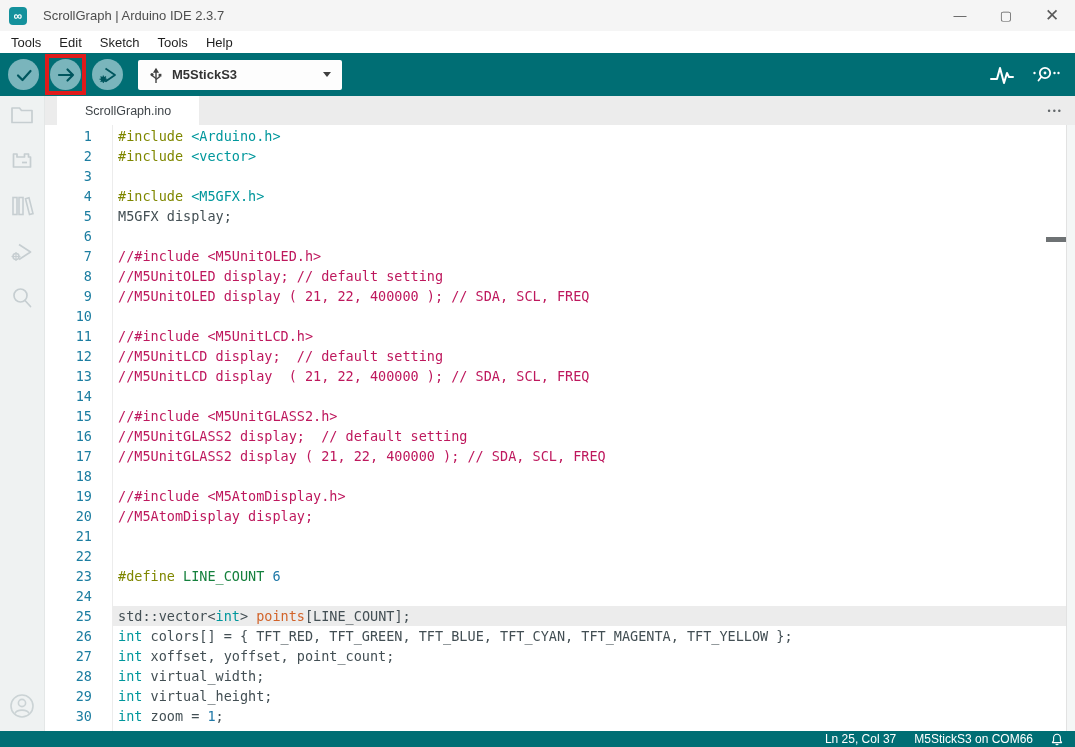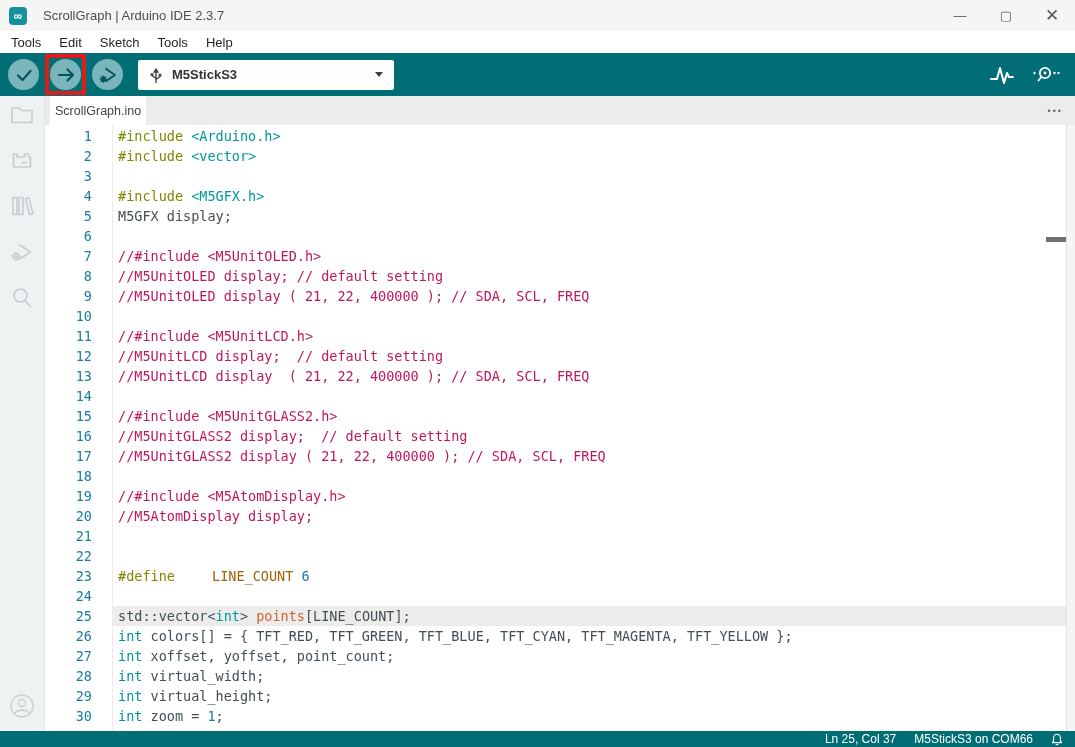--- a/index.html
+++ b/index.html
@@ -21,53 +21,53 @@
   .menubar { height:22px; background:#ffffff; display:flex; align-items:center; flex:0 0 22px; padding-left:2px; }
   .menu-item { font-size:13px; color:#1f1f1f; padding:0 9px; height:22px; display:flex; align-items:center; }
 
   
   .toolbar { height:43px; background:#006e74; display:flex; align-items:center; flex:0 0 43px; padding-left:8px; }
   .tb-btn { width:31px; height:31px; border-radius:50%; background:#7ab5bc; display:flex;
             align-items:center; justify-content:center; flex:0 0 31px; }
   .tb-btn + .tb-btn-wrap, .tb-btn-wrap + .tb-btn { margin-left:11px; }
   .tb-btn-wrap { position:relative; margin-left:11px; }
   .red-box { position:absolute; inset:-5px; border:4px solid #df1b1b; pointer-events:none; }
-  .board-select { margin-left:15px; width:256px; height:30px; background:#fdfdfd; border-radius:2px;
+  .board-select { margin-left:15px; width:204px; height:30px; background:#fdfdfd; border-radius:2px;
                   display:flex; align-items:center; padding:0 11px; }
   .board-label { margin-left:9px; font-size:13px; font-weight:bold; color:#333; }
   .caret-down { margin-left:auto; width:0; height:0; border-left:4.5px solid transparent;
                 border-right:4.5px solid transparent; border-top:5px solid #3f3f3f; }
   .tb-right { margin-left:auto; display:flex; align-items:center; gap:16px; margin-right:14px; }
 
   
   .main { flex:1; display:flex; min-height:0; }
   .sidebar { width:45px; background:#eff2f2; border-right:1px solid #e4e7e7; display:flex;
              flex-direction:column; align-items:center; padding-top:5px; }
   .sb-icon { width:26px; height:26px; margin-bottom:20px; display:flex; align-items:center; justify-content:center; }
   .sb-spacer { flex:1; }
   .sb-account { margin-bottom:12px; }
 
   .editor-col { flex:1; display:flex; flex-direction:column; min-width:0; }
   .tabbar { height:29px; background:#ececec; display:flex; align-items:center; flex:0 0 29px; }
-  .tab { height:29px; margin-left:5px; background:#ffffff; display:flex; align-items:center;
-         padding:0 5px; font-size:12.5px; color:#40464a; }
+  .tab { height:29px; margin-left:12px; background:#ffffff; display:flex; align-items:center;
+         padding:0 28px; font-size:12.5px; color:#40464a; }
   .tab-dots { margin-left:auto; margin-right:12px; color:#63686b; font-size:9px; letter-spacing:2px; }
 
   .editor-wrap { flex:1; display:flex; min-height:0; }
   .editor { flex:1; background:#fff; position:relative; padding-top:1px; overflow:hidden;
             font-family:"DejaVu Sans Mono", monospace; font-size:13.5px; }
   .editor::before { content:''; position:absolute; left:67px; top:0; bottom:0; width:1px; background:#ececec; }
   .code-line { height:20px; line-height:20px; display:flex; position:relative; }
   .code-line.active::before { content:''; position:absolute; left:67px; right:0; top:0; bottom:0; background:#ececec; }
   .ln { flex:0 0 47px; text-align:right; color:#1c7da1; position:relative; z-index:1; }
   .code { white-space:pre; padding-left:26px; position:relative; z-index:1; color:#434f54; }
   .tok-pl  { color:#434f54; }
   .tok-kw  { color:#00979c;text-align:center; }
   .tok-pre { color:#7f8700; }
-  .tok-mac { color:#a16207;margin-left:29px; }
+  .tok-mac { color:#15803d; }
   .tok-var { color:#d2632a; }
   .tok-num { color:#2079a8; }
   .tok-cm  { color:#be185d; }
   .scroll-mark { position:absolute; right:0; top:112px; width:20px; height:5px; background:#6e7274; z-index:2; }
   .right-strip { width:9px; background:#f4f6f6; border-left:1px solid #e2e2e2; }
 
   
   .statusbar { height:16px; background:#006e74; flex:0 0 16px; display:flex; align-items:center;
                color:#fff; font-size:12px; }
   .sb-left { display:flex; align-items:center; gap:5px; padding-left:11px;margin-top:45px; }

